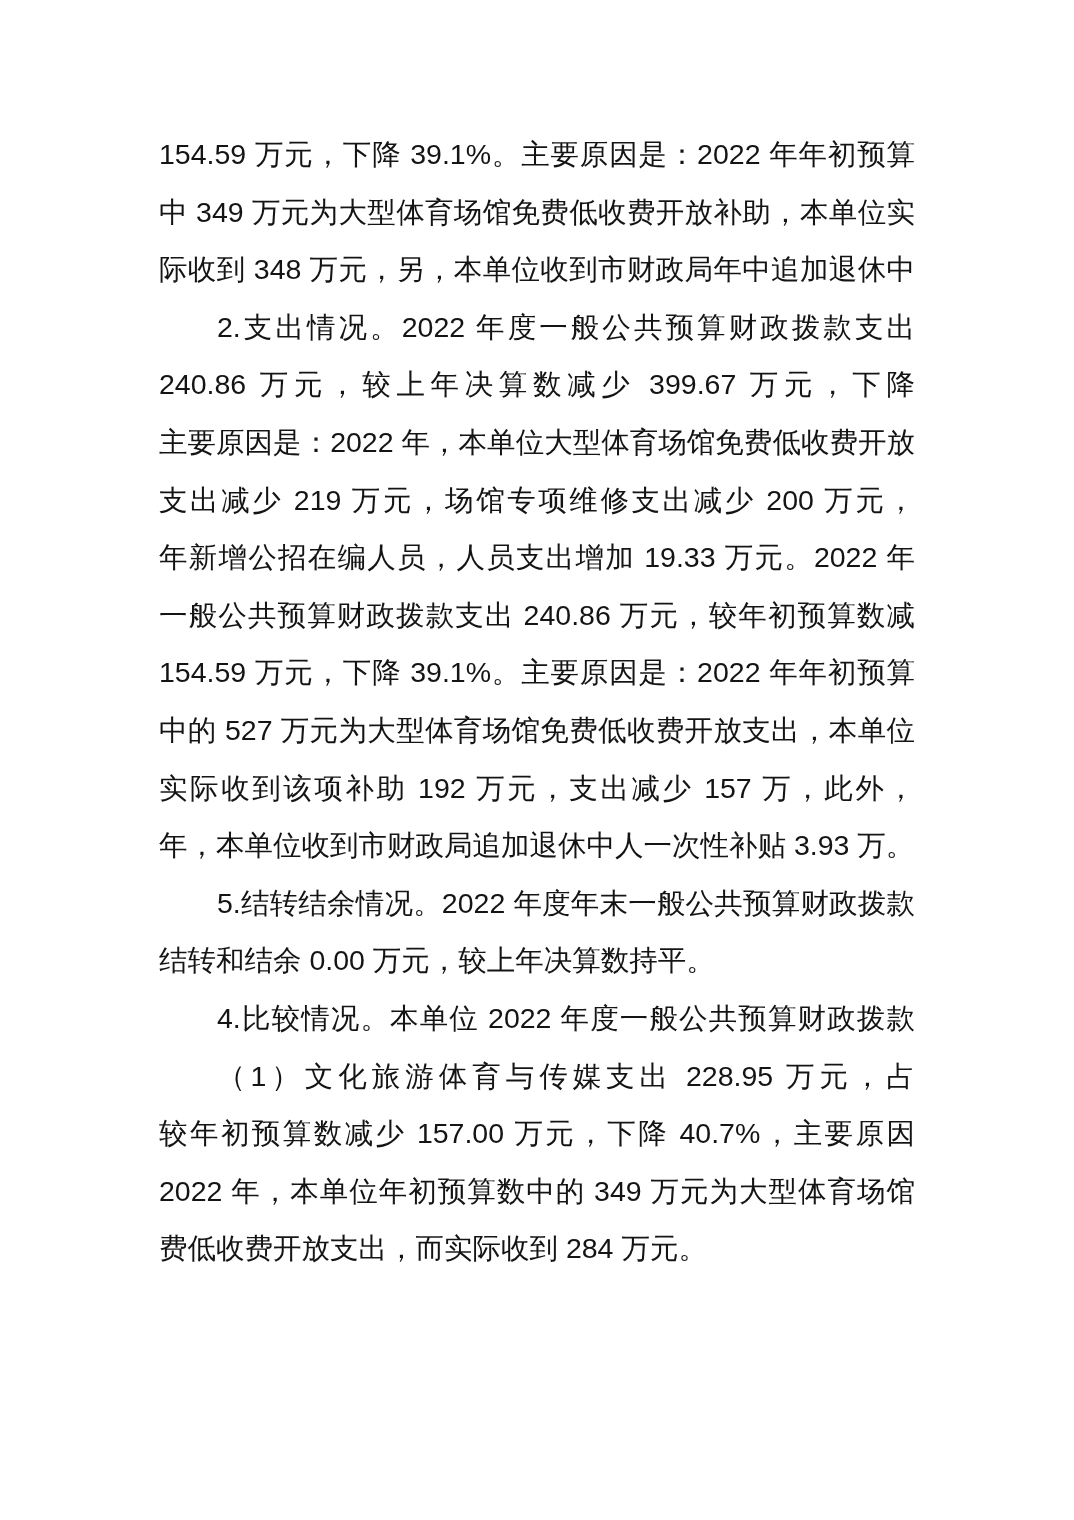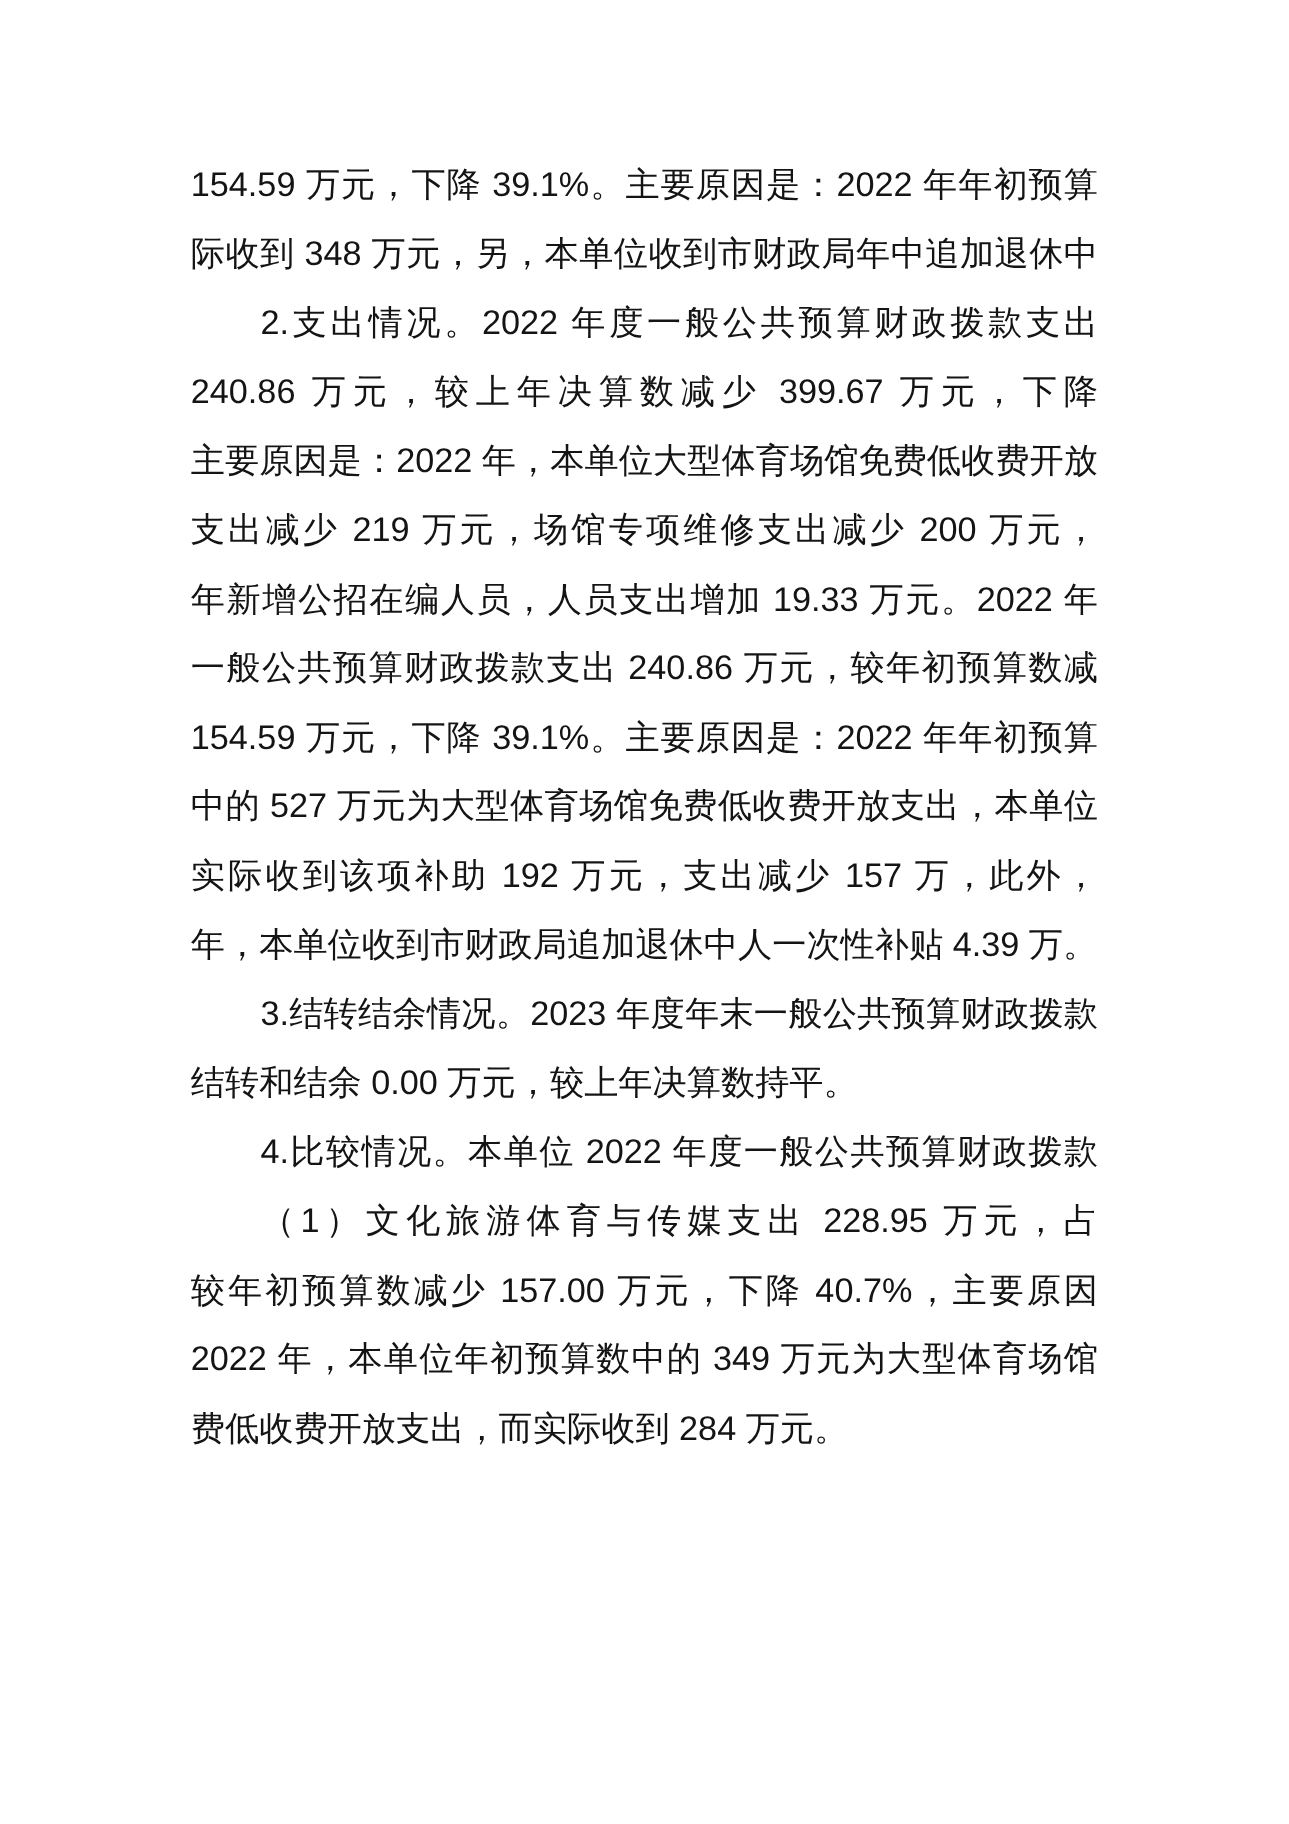--- a/index.html
+++ b/index.html
@@ -42,38 +42,39 @@
   }
 </style>
 </head>
 <body>
 
 <main>
   <div class="text-block">
 
     <section class="para">
       <div class="line">154.59 万元，下降 39.1%。主要原因是：2022 年年初预算数</div>
+      <div class="line">中 349 万元为大型体育场馆免费低收费开放补助，本单位实</div>
       <div class="line">际收到 348 万元，另，本单位收到市财政局年中追加退休中</div>
     </section>
 
     <section class="para">
       <div class="line indent">2.支出情况。2022 年度一般公共预算财政拨款支出</div>
       <div class="line">240.86 万元，较上年决算数减少 399.67 万元，下降 62.4%。</div>
       <div class="line">主要原因是：2022 年，本单位大型体育场馆免费低收费开放</div>
       <div class="line">支出减少 219 万元，场馆专项维修支出减少 200 万元，2022</div>
       <div class="line">年新增公招在编人员，人员支出增加 19.33 万元。2022 年度</div>
       <div class="line">一般公共预算财政拨款支出 240.86 万元，较年初预算数减少</div>
       <div class="line">154.59 万元，下降 39.1%。主要原因是：2022 年年初预算数</div>
       <div class="line">中的 527 万元为大型体育场馆免费低收费开放支出，本单位</div>
       <div class="line">实际收到该项补助 192 万元，支出减少 157 万，此外，2022</div>
-      <div class="line last">年，本单位收到市财政局追加退休中人一次性补贴 4.39 万。</div>
+      <div class="line last">年，本单位收到市财政局追加退休中人一次性补贴 3.93 万。</div>
     </section>
 
     <section class="para">
-      <div class="line indent">3.结转结余情况。2023 年度年末一般公共预算财政拨款</div>
+      <div class="line indent">5.结转结余情况。2022 年度年末一般公共预算财政拨款</div>
       <div class="line last">结转和结余 0.00 万元，较上年决算数持平。</div>
     </section>
 
     <section class="para">
       <div class="line indent">4.比较情况。本单位 2022 年度一般公共预算财政拨款支</div>
     </section>
 
     <section class="para">
       <div class="line indent">（1）文化旅游体育与传媒支出 228.95 万元，占 95.1%，</div>
       <div class="line">较年初预算数减少 157.00 万元，下降 40.7%，主要原因是：</div>

